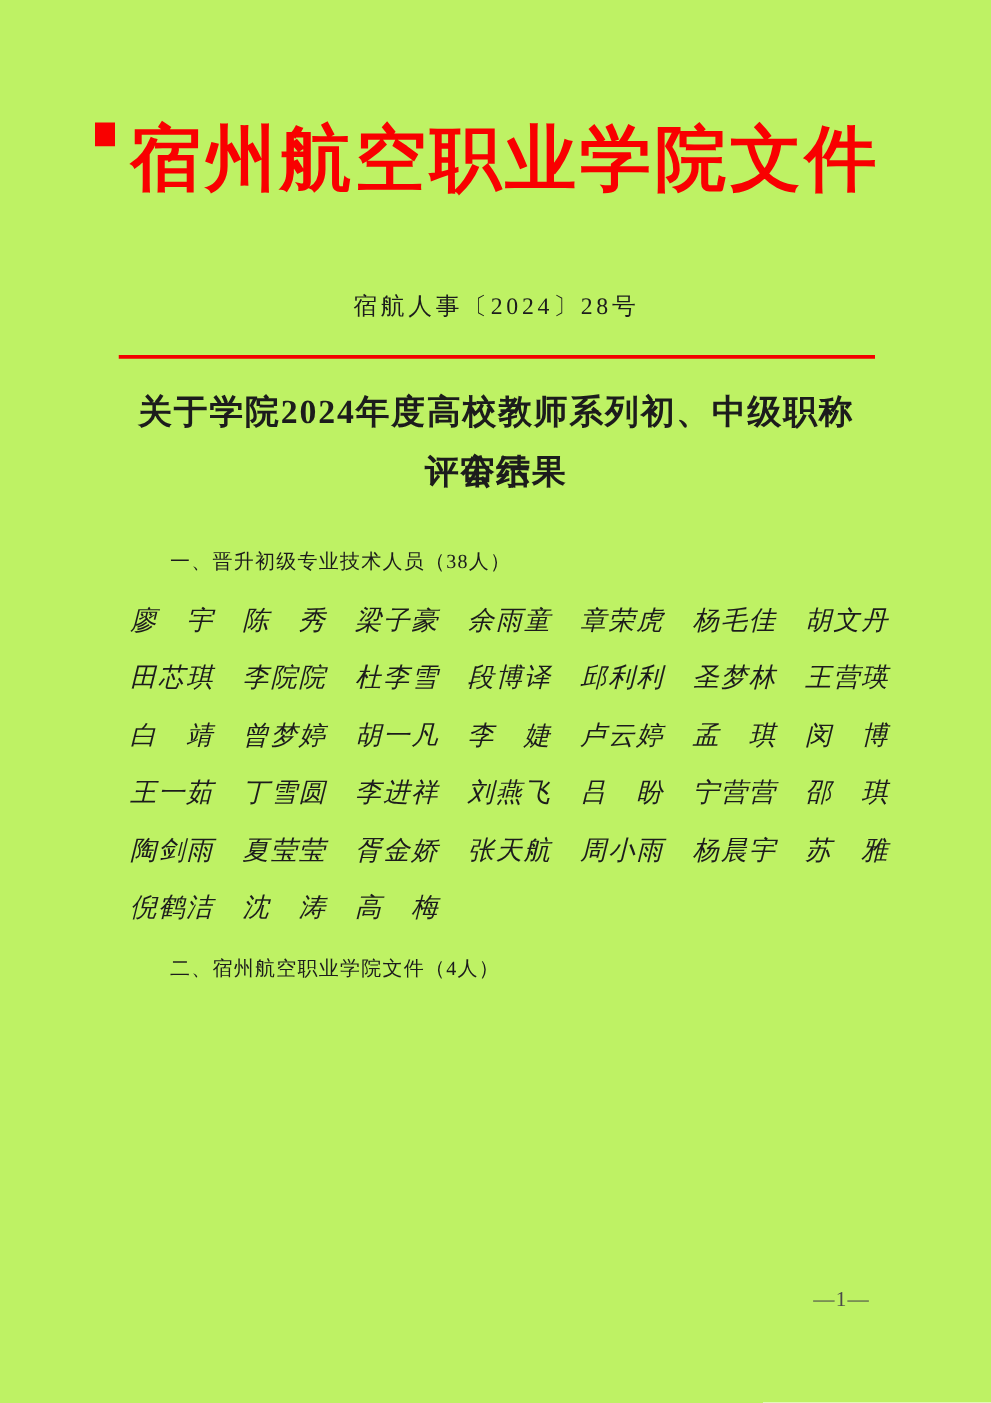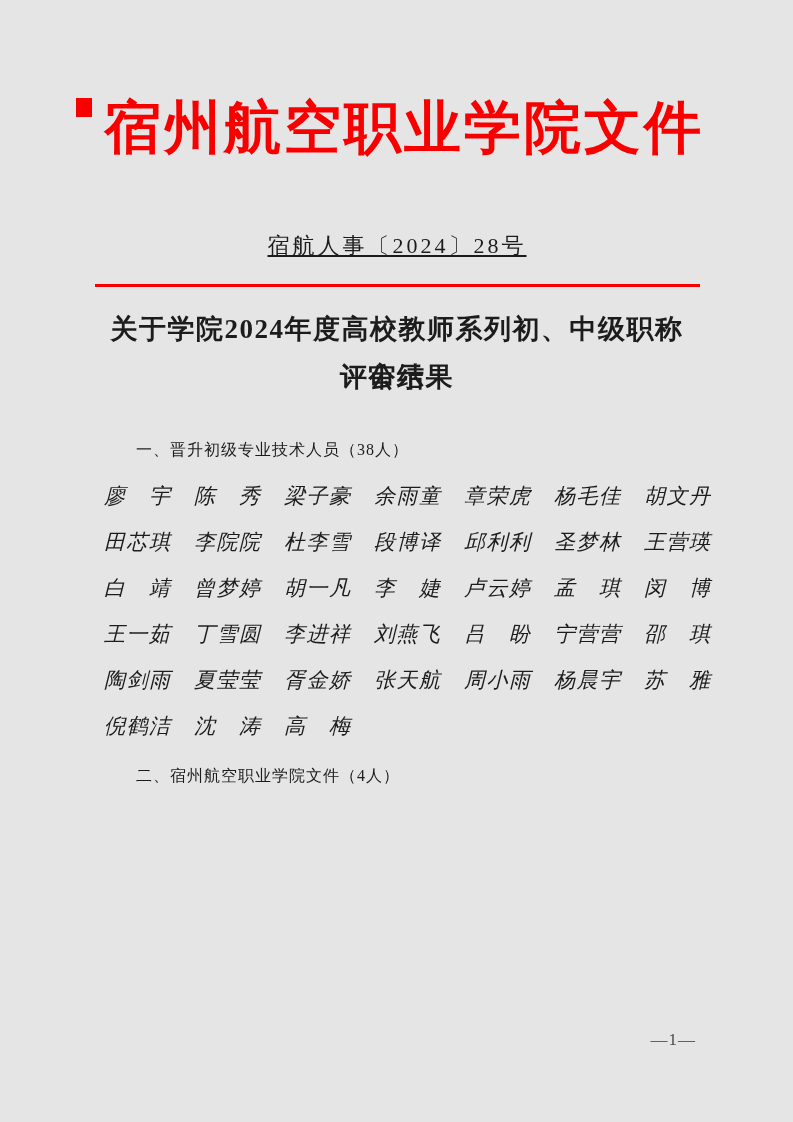--- a/index.html
+++ b/index.html
@@ -1,20 +1,20 @@
 <!DOCTYPE html>
 <html><head>
 <meta charset="utf-8">
 <style>
   html, body { margin: 0; padding: 0; background: #ffffff; }
   .page {
     position: relative;
     width: 793px;
     height: 1122px;
-    background: #e5e5e5;
+    background: #bef264;
     box-sizing: border-box;
     padding: 86px 103px 0 104px;
     font-family: "Liberation Serif", "DejaVu Serif", serif;
     color: #1c1c1c;
     overflow: hidden;
   }
   .stamp-artifact {
     position: absolute;
     left: 76px; top: 98px;
     width: 16px; height: 19px;
@@ -28,23 +28,22 @@
     font-size: 57px;
     font-weight: 700;
     letter-spacing: 3px;
     white-space: nowrap;
   }
   .doc-number {
     margin-top: 62px;
     height: 28px;
     line-height: 28px;
     text-align: center;
-    font-size: 22px;
+    font-size: 19px;
     letter-spacing: 3px;
-    text-decoration: underline;
   }
   .red-rule {
     margin-top: 24px;
     margin-left: -9px;
     margin-right: -10px;
     height: 3px;
     background: #f40000;
   }
   .doc-title {
     margin-top: 18px;

